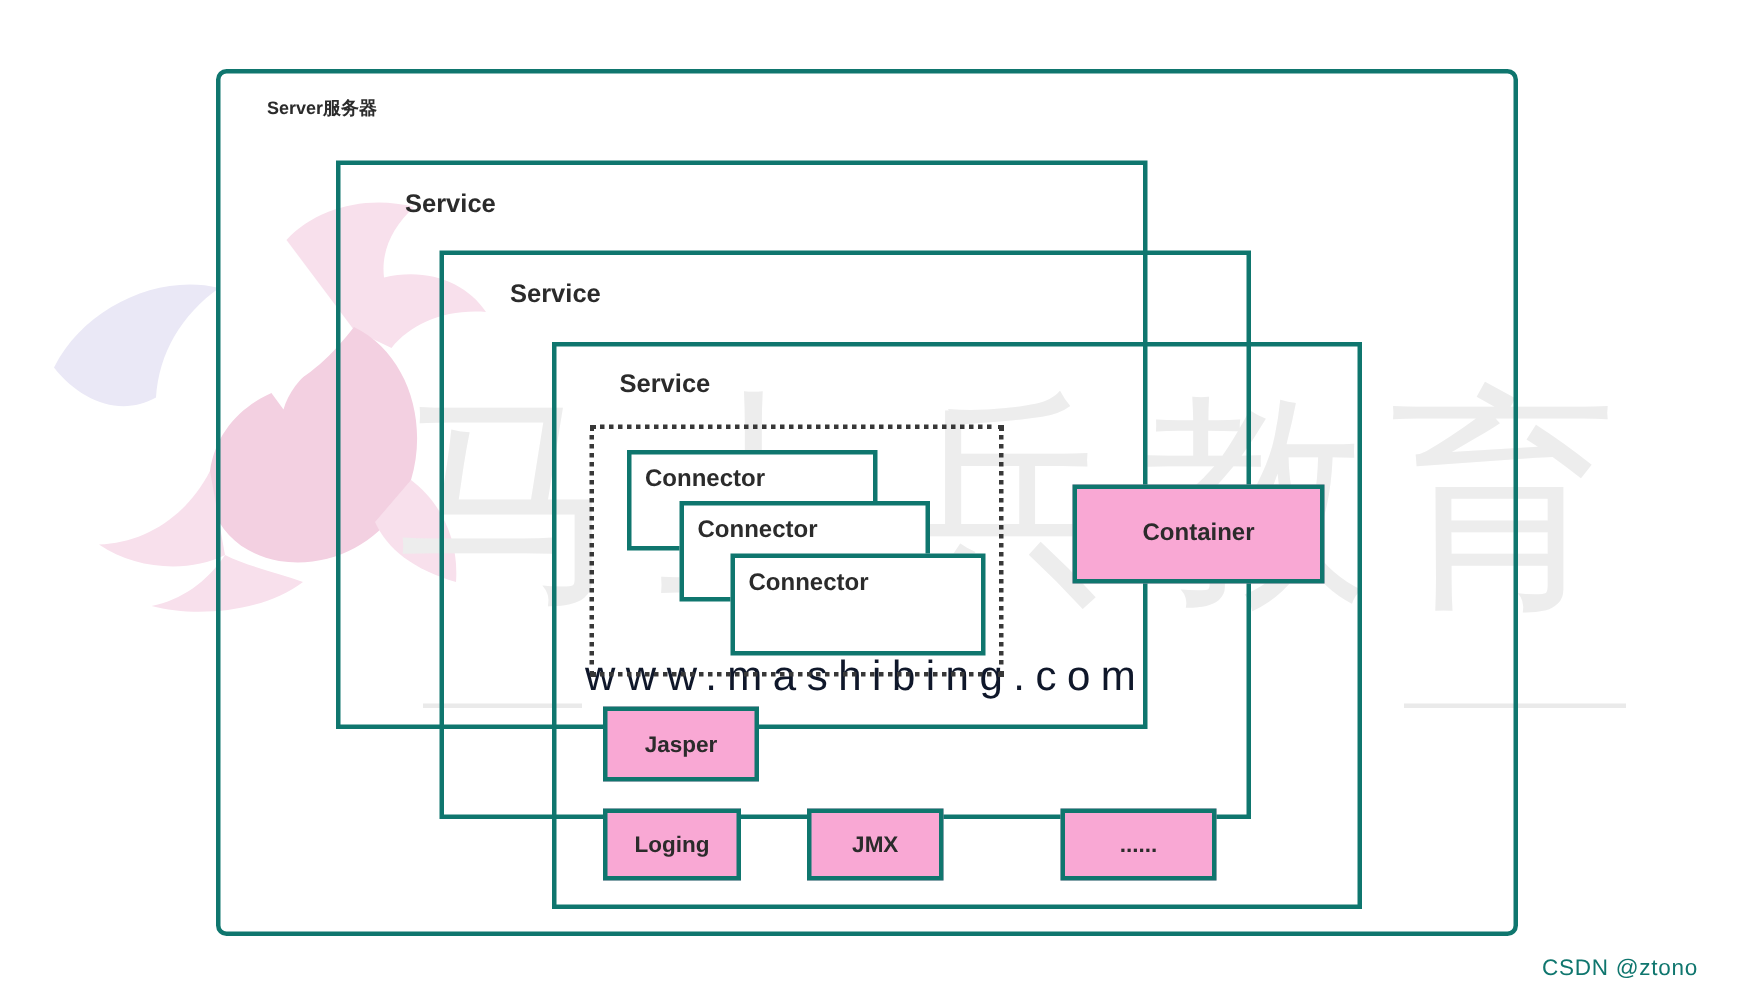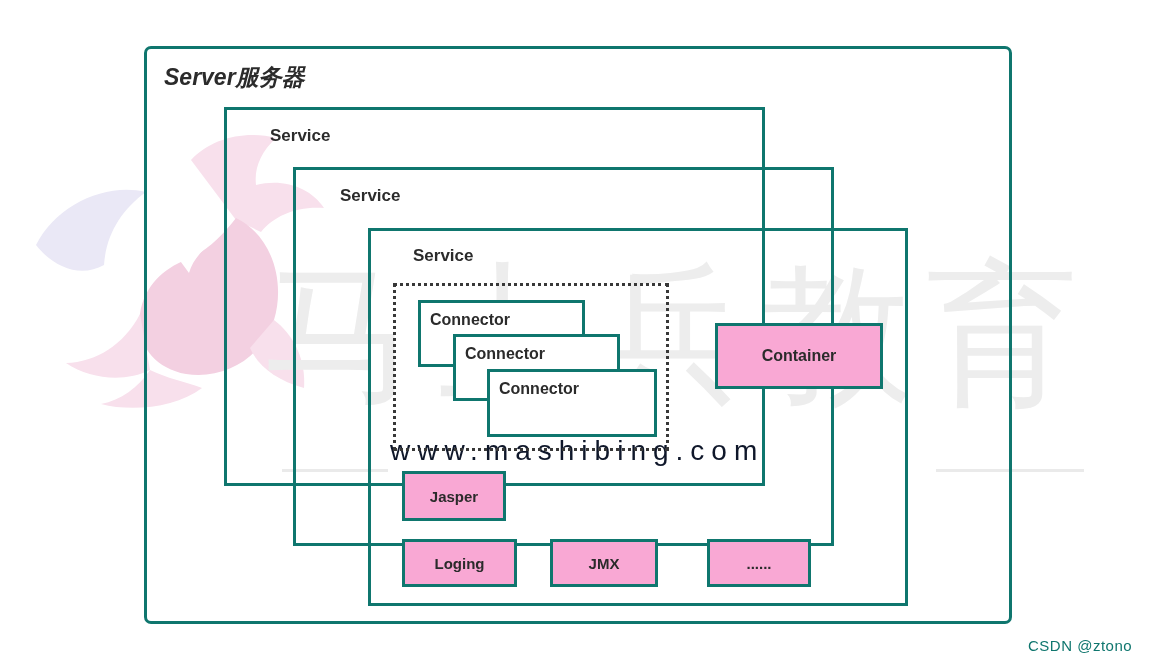--- a/index.html
+++ b/index.html
@@ -22,21 +22,21 @@
   .wm-dash{height:3px;background:#eaeaea;}
   #wm-dash-left{left:282px;top:469px;width:106px;}
   #wm-dash-right{left:936px;top:469px;width:148px;}
 
   
   .box{border:3px solid #0f766e;background:transparent;}
   .filled{background:#f9a8d4;}
   .lbl{color:#2b2b2b;font-weight:bold;line-height:1;white-space:nowrap;}
 
   #server-box{left:144px;top:46px;width:868px;height:578px;border-radius:7px;}
-  #server-label{left:164px;top:66px;font-size:23px;font-style:italic;}
+  #server-label{left:178px;top:66px;font-size:12px;}
 
   #service-box-1{left:224px;top:107px;width:541px;height:379px;}
   #service-box-2{left:293px;top:167px;width:541px;height:379px;}
   #service-box-3{left:368px;top:228px;width:540px;height:378px;}
   .service-label{font-size:17px;}
   #service-label-1{left:270px;top:127px;}
   #service-label-2{left:340px;top:187px;}
   #service-label-3{left:413px;top:247px;}
 
   #dashed-box{left:393px;top:283px;width:276px;height:168px;
@@ -50,22 +50,22 @@
 
   #container-box{left:715px;top:323px;width:168px;height:66px;
     display:flex;align-items:center;justify-content:center;}
   #container-box .lbl{font-size:16px;}
 
   .component{display:flex;align-items:center;justify-content:center;}
   .component .lbl{font-size:15px;}
   #comp-jasper {left:402px;top:471px;width:104px;height:50px;}
   #comp-naming {left:553px;top:471px;width:104px;height:50px;}
   #comp-session{left:707px;top:471px;width:104px;height:50px;}
-  #comp-loging {left:402px;top:539px;width:115px;height:48px;}
-  #comp-jmx    {left:550px;top:539px;width:108px;height:48px;text-align:center;}
+  #comp-loging {left:402px;top:539px;width:92px;height:48px;}
+  #comp-jmx    {left:538px;top:539px;width:91px;height:48px;text-align:center;}
   #comp-dots   {left:707px;top:539px;width:104px;height:48px;}
 
   #credit{left:1028px;top:637px;font-size:15px;color:#0f766e;
     letter-spacing:0.5px;white-space:nowrap;}
 </style>
 </head>
 <body>
 
 <div id="canvas">
 

